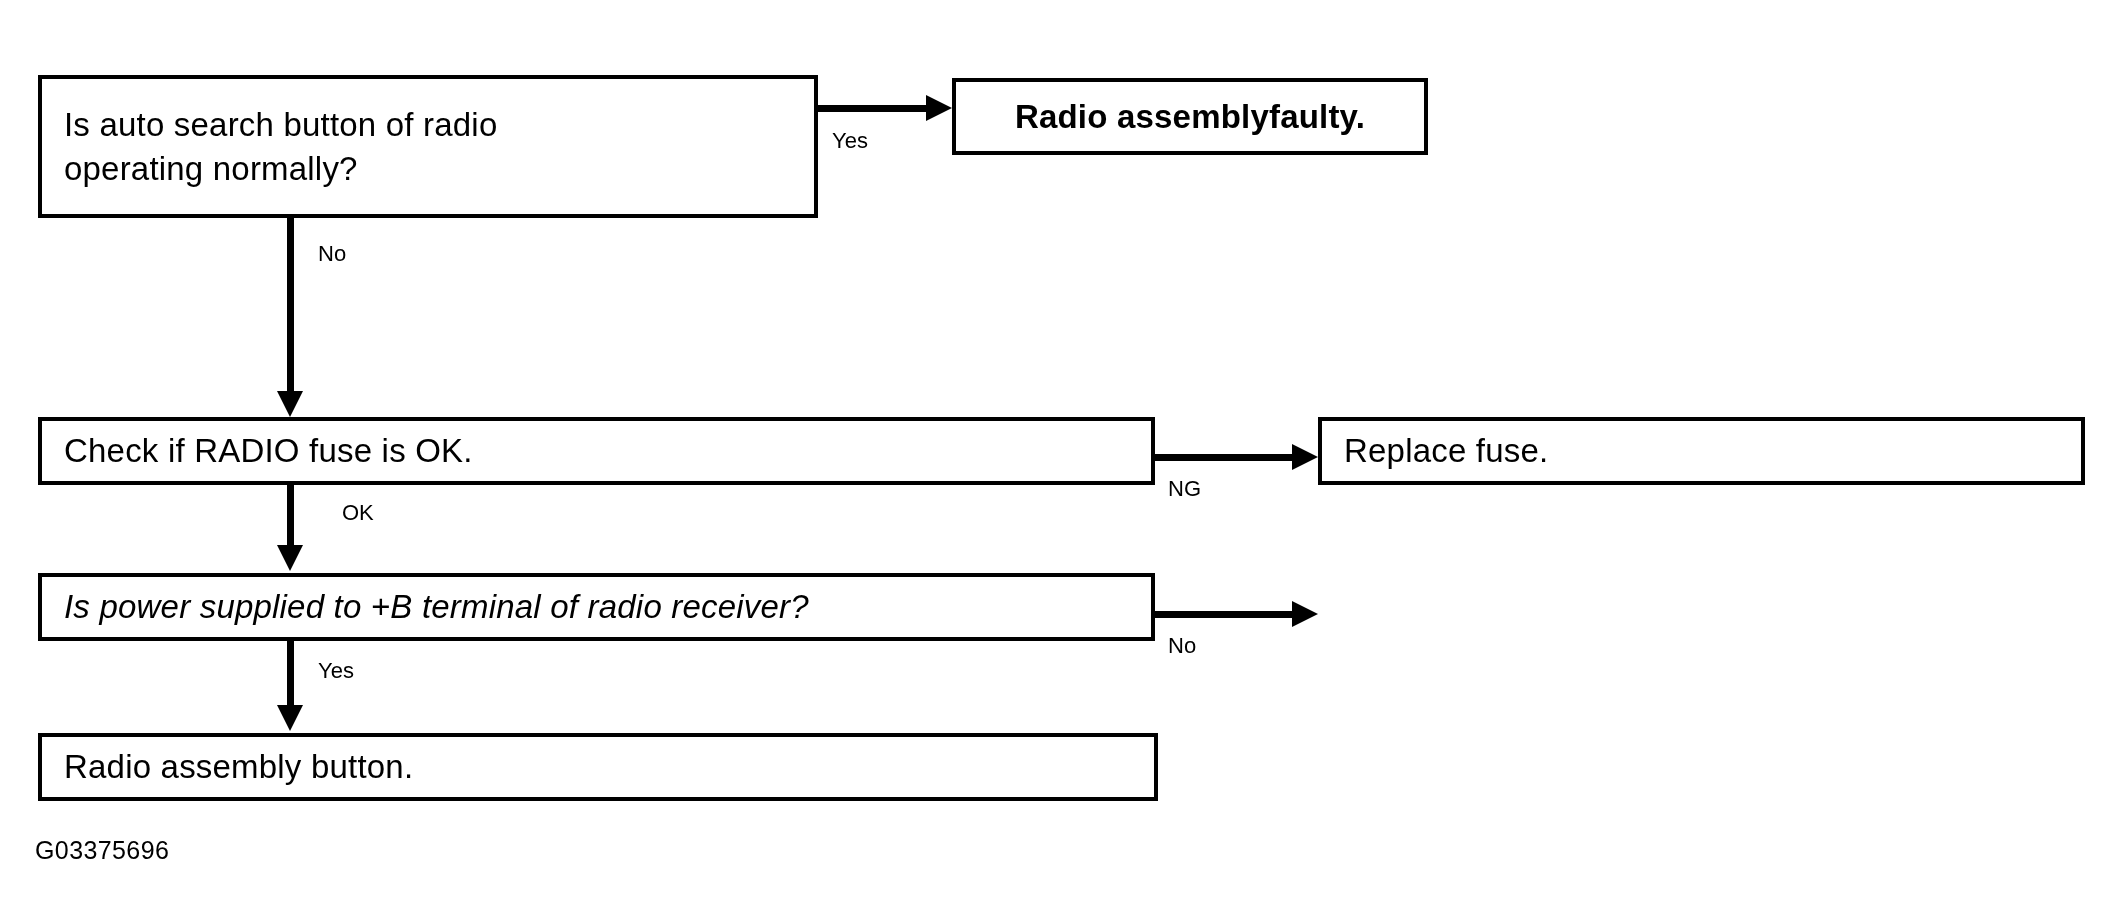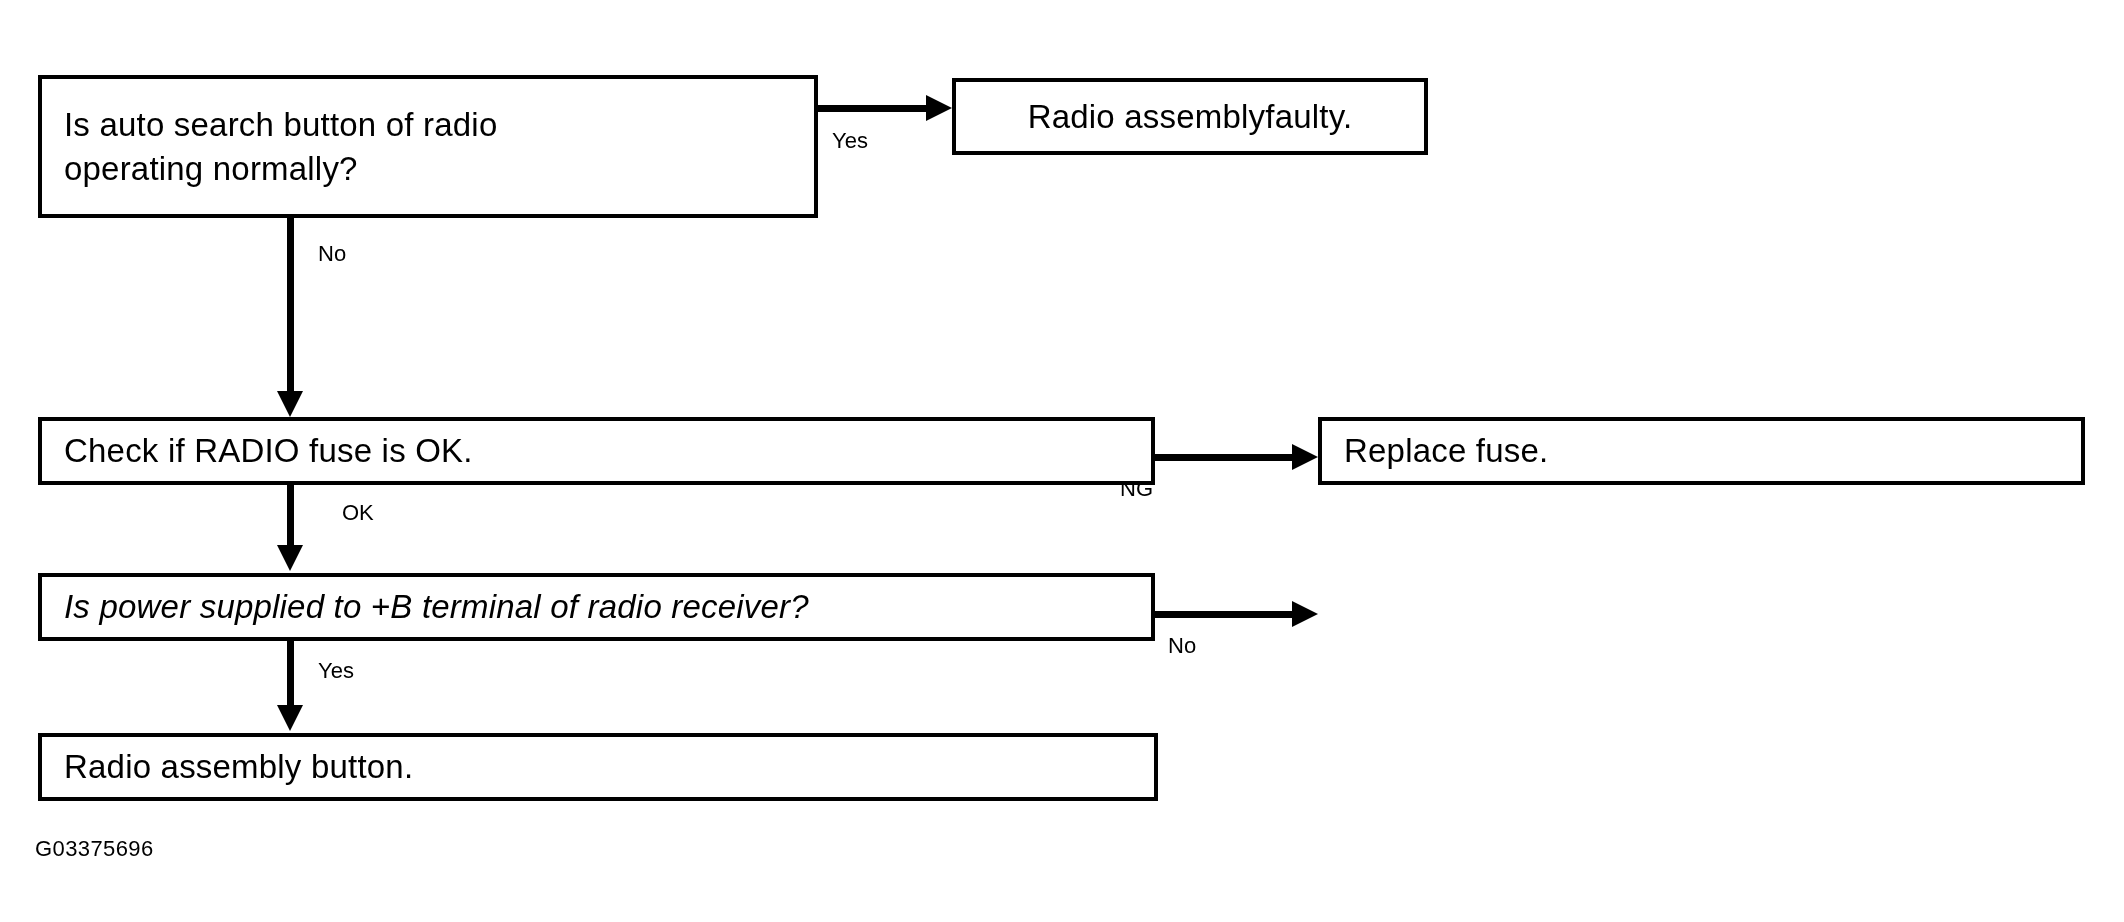--- a/index.html
+++ b/index.html
@@ -29,21 +29,21 @@
   .node .node-text {
     display: block;
     font-size: 33px;
     line-height: 1.32;
     letter-spacing: 0.2px;
     white-space: pre-line;
     color: #000000;
   }
   .node.align-left { justify-content: flex-start; }
   .node.align-left .node-text { padding-left: 22px; }
-  .node.align-center { justify-content: center; }
+  .node.align-center { justify-content: center; font-weight: bold; }
 
   
   .vline {
     position: absolute;
     width: 7px;
     background: #000000;
   }
   .hline {
     position: absolute;
     height: 7px;
@@ -67,21 +67,21 @@
   }
   .edge-label {
     position: absolute;
     font-size: 22px;
     line-height: 1;
     color: #000000;
     white-space: nowrap;
   }
   .caption {
     position: absolute;
-    font-size: 22px;
+    font-size: 25px;
     line-height: 1;
     letter-spacing: 0.4px;
     color: #000000;
     white-space: nowrap;
   }
 </style>
 </head>
 <body>
 
 <div id="canvas">
@@ -102,21 +102,21 @@
   <div class="vline" style="left:287px; top:218px; width:7px; height:175px;"></div>
   <div class="arrow-down" style="left:277px; top:391px;"></div>
   <div class="edge-label" style="left:318px; top:243px;">No</div>
 
   <div class="node align-left" style="left:38px; top:417px; width:1117px; height:68px;">
     <span class="node-text">Check if RADIO fuse is OK.</span>
   </div>
 
   <div class="hline" style="left:1155px; top:454px; width:140px;"></div>
   <div class="arrow-right" style="left:1292px; top:444px;"></div>
-  <div class="edge-label" style="left:1120px; top:478px;">NG</div>
+  <div class="edge-label" style="left:1168px; top:478px;">NG</div>
 
   <div class="node align-left" style="left:1318px; top:417px; width:767px; height:68px;">
     <span class="node-text">Replace fuse.</span>
   </div>
 
   <div class="vline" style="left:287px; top:485px; width:7px; height:62px;"></div>
   <div class="arrow-down" style="left:277px; top:545px;"></div>
   <div class="edge-label" style="left:318px; top:502px;margin-left:24px;">OK</div>
 
   <div class="node align-left" style="left:38px; top:573px; width:1117px; height:68px;font-style:italic;">

